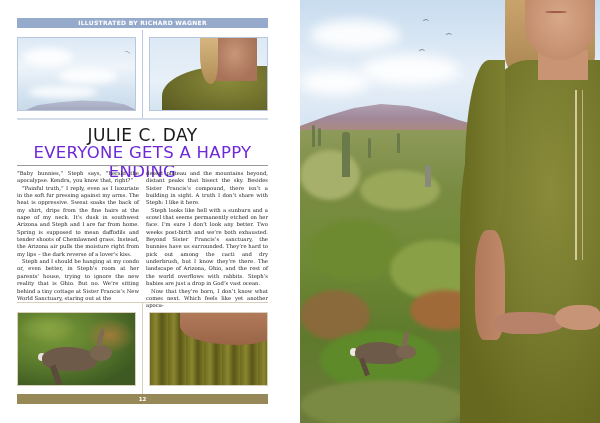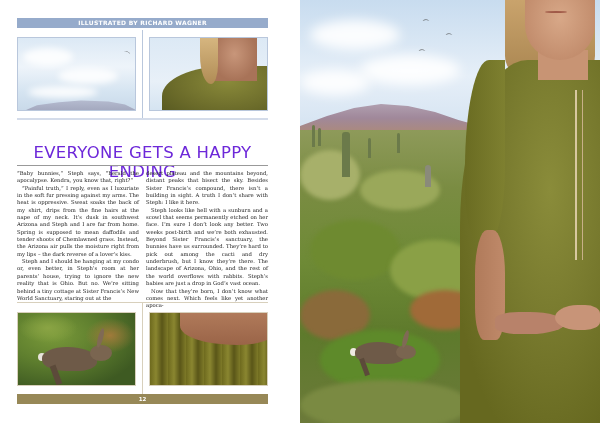--- a/index.html
+++ b/index.html
@@ -140,20 +140,21 @@
     <div class="mountain"></div>
   </div>
   <div class="top-divider"></div>
   <div class="photo photo-woman-top">
     <div class="dress"></div>
     <div class="neck"></div>
     <div class="hair"></div>
   </div>
   <div class="top-rule"></div>
 
+  <div class="headline-author">JULIE C. DAY</div>
   <div class="headline-title">EVERYONE GETS A HAPPY ENDING</div>
   <div class="title-rule"></div>
 
   <div class="col col-left">
     <p class="first">“Baby bunnies,” Steph says, “herald the apocalypse. Kendra, you know that, right?”</p>
     <p>“Painful truth,” I reply, even as I luxuriate in the soft fur pressing against my arms. The heat is oppressive. Sweat soaks the back of my shirt, drips from the fine hairs at the nape of my neck. It’s dusk in southwest Arizona and Steph and I are far from home. Spring is supposed to mean daffodils and tender shoots of Chemlawned grass. Instead, the Arizona air pulls the moisture right from my lips – the dark reverse of a lover’s kiss.</p>
     <p>Steph and I should be hanging at my condo or, even better, in Steph’s room at her parents’ house, trying to ignore the new reality that is Ohio. But no. We’re sitting behind a tiny cottage at Sister Francis’s New World Sanctuary, staring out at the</p>
   </div>
   <div class="col col-right">
     <p class="first">desert plateau and the mountains beyond, distant peaks that bisect the sky. Besides Sister Francis’s compound, there isn’t a building in sight. A truth I don’t share with Steph: I like it here.</p>

